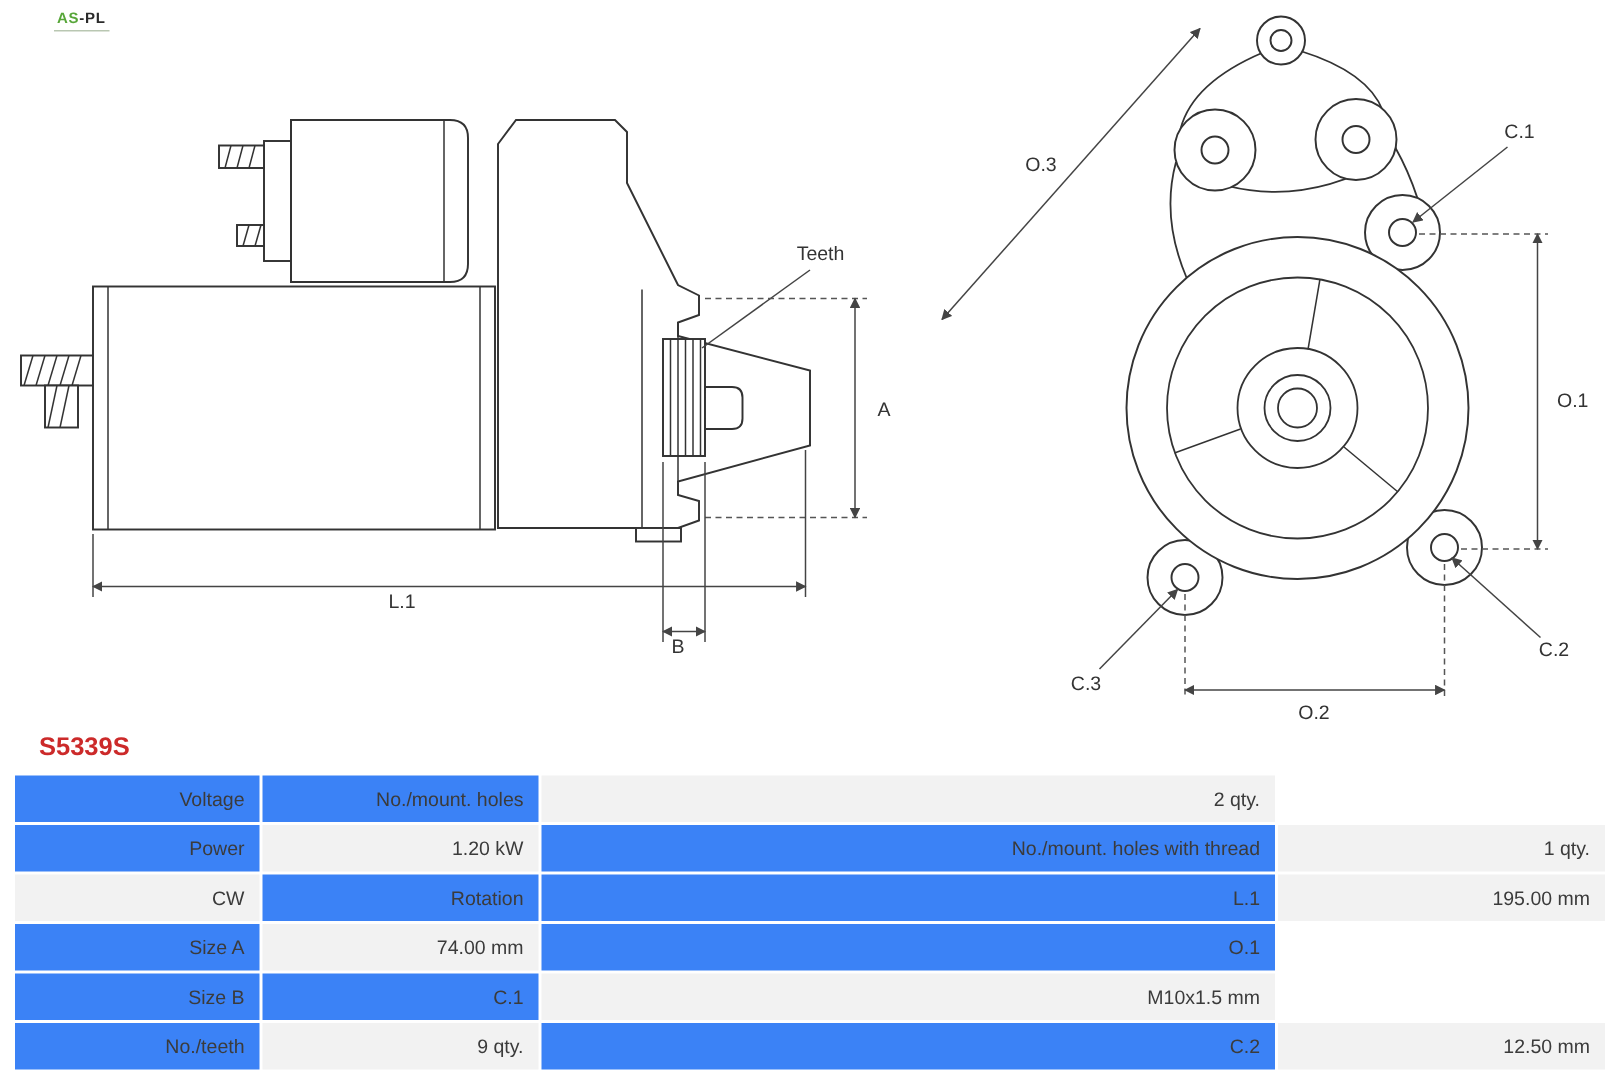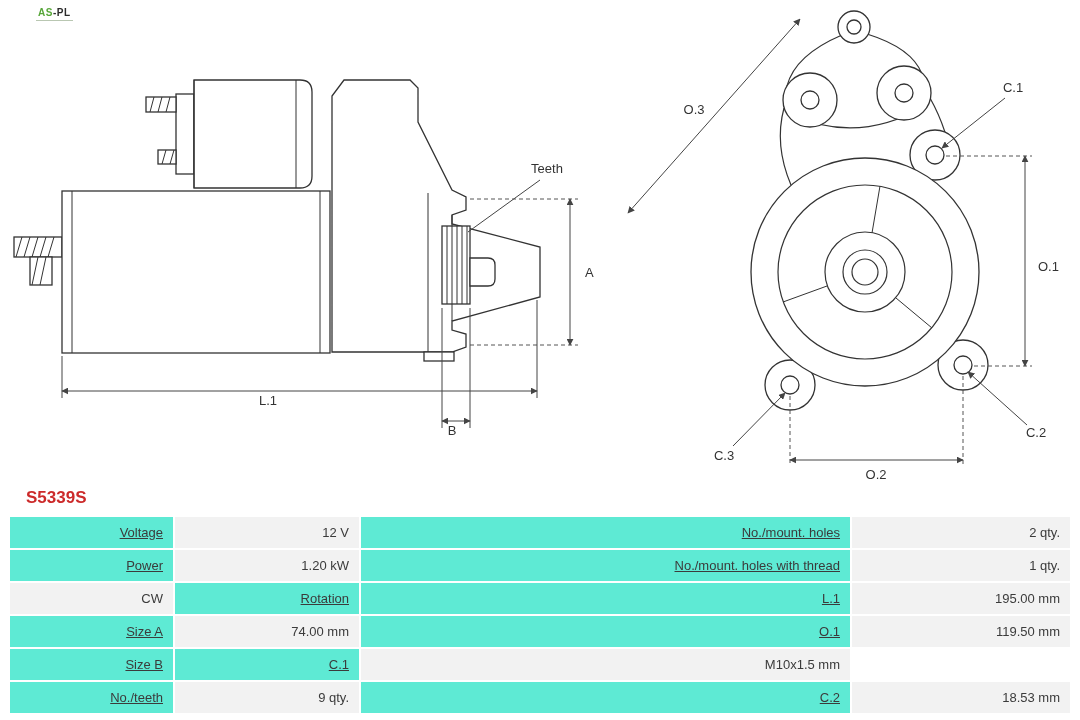--- a/index.html
+++ b/index.html
@@ -31,21 +31,21 @@
   .spec-table{position:absolute;left:10px;top:517px;width:1060px;}
   .trow{
     display:grid;grid-template-columns:163px 184px 489px 218px;
     gap:2px;margin-bottom:2px;
   }
   .cell{
     height:31px;display:flex;align-items:center;justify-content:flex-end;
     padding-right:10px;box-sizing:border-box;
     font-size:13px;color:#3b3b3b;
   }
-  .lbl{background:#5eead4;text-decoration:underline;}
+  .lbl{background:#3b82f6;}
   .val{background:#f2f2f2;}
 </style>
 </head>
 <body>
 
 <div class="logo"><span class="p1">AS</span><span class="p2">-PL</span></div>
 
 <svg class="drawing" width="1080" height="480" viewBox="0 0 1080 480">
   <defs>
     <marker id="arr" viewBox="0 0 10 10" refX="9" refY="5" markerWidth="7" markerHeight="7" orient="auto-start-reverse">
@@ -179,46 +179,44 @@
     <text x="1036" y="437">C.2</text>
     <line class="dim" x1="1027" y1="425" x2="968" y2="372" marker-end="url(#arr)"></line>
   </g>
 </svg>
 
 <div class="part-number">S5339S</div>
 
 <div class="spec-table">
   <div class="trow">
     <div class="cell lbl">Voltage</div>
-    <div class="cell val">12 V</div>
     <div class="cell lbl">No./mount. holes</div>
     <div class="cell val">2 qty.</div>
   </div>
   <div class="trow">
     <div class="cell lbl">Power</div>
     <div class="cell val">1.20 kW</div>
     <div class="cell lbl">No./mount. holes with thread</div>
     <div class="cell val">1 qty.</div>
   </div>
   <div class="trow">
     <div class="cell val">CW</div>
     <div class="cell lbl">Rotation</div>
     <div class="cell lbl">L.1</div>
     <div class="cell val">195.00 mm</div>
   </div>
   <div class="trow">
     <div class="cell lbl">Size A</div>
     <div class="cell val">74.00 mm</div>
     <div class="cell lbl">O.1</div>
-    <div class="cell val">119.50 mm</div>
   </div>
   <div class="trow">
     <div class="cell lbl">Size B</div>
     <div class="cell lbl">C.1</div>
     <div class="cell val">M10x1.5 mm</div>
   </div>
   <div class="trow">
     <div class="cell lbl">No./teeth</div>
     <div class="cell val">9 qty.</div>
     <div class="cell lbl">C.2</div>
-    <div class="cell val">18.53 mm</div>
+    <div class="cell val">12.50 mm</div>
   </div>
 </div>
 
 </body></html>

